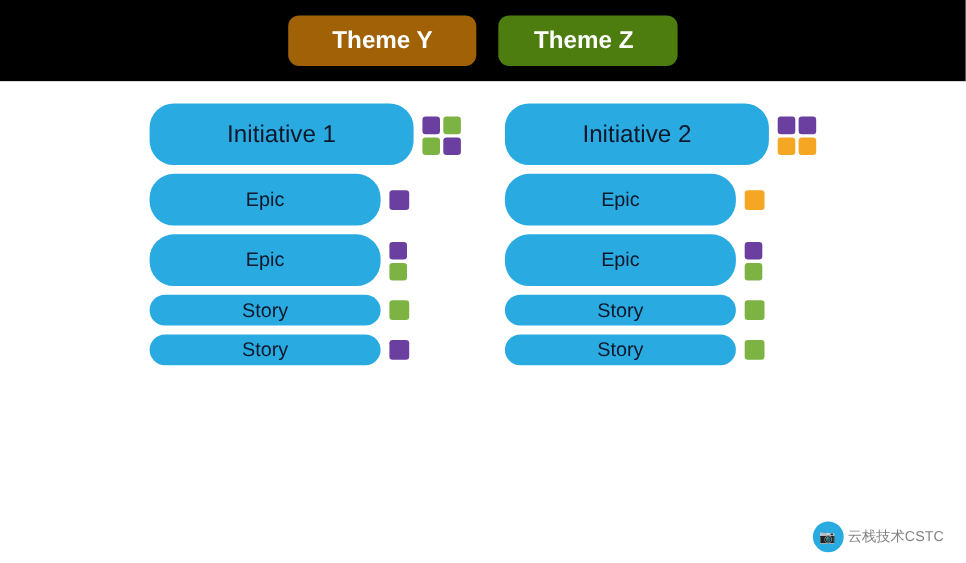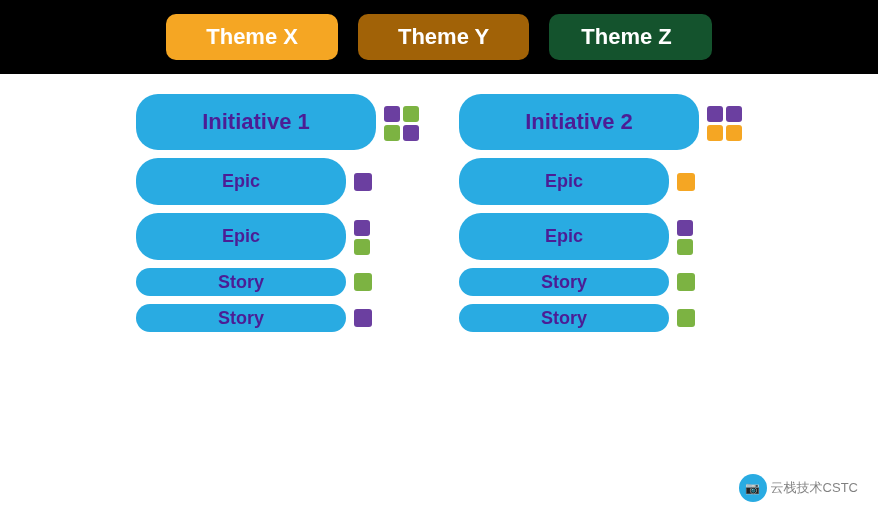--- a/index.html
+++ b/index.html
@@ -31,21 +31,21 @@
       border-radius: 10px;
       font-size: 22px;
       font-weight: bold;
       color: #fff;
       min-width: 160px;
       text-align: center;
     }
 
     .theme-x { background: #F5A623; }
     .theme-y { background: #a16207; }
-    .theme-z { background: #14532d; padding-left: 32px; }
+    .theme-z { background: #4d7c0f; padding-left: 32px; }
 
     .main-content {
       background: #ffffff;
       flex: 1;
       width: 100%;
       display: flex;
       justify-content: center;
       align-items: flex-start;
       padding: 20px 30px;
       gap: 40px;
@@ -61,22 +61,22 @@
     .row-group {
       display: flex;
       flex-direction: row;
       align-items: center;
       gap: 8px;
     }
 
     .card {
       background: #29ABE2;
       border-radius: 22px;
-      color: #4c1d95;
-      font-weight: bold;
+      color: #0f172a;
+      font-weight: normal;
       display: flex;
       align-items: center;
       justify-content: center;
       font-size: 18px;
     }
 
     .card-initiative {
       width: 240px;
       height: 56px;
       font-size: 22px;
@@ -145,23 +145,20 @@
     .init-sq {
       width: 16px;
       height: 16px;
       border-radius: 3px;
     }
   </style>
 </head>
 <body>
 
 <div class="top-bar">
-  <div class="theme-badge theme-x">
-    <span>Theme X</span>
-  </div>
   <div class="theme-badge theme-y">
     <span>Theme Y</span>
   </div>
   <div class="theme-badge theme-z">
     <span>Theme Z</span>
   </div>
 </div>
 
 <div class="main-content" style="position:relative;">
 

